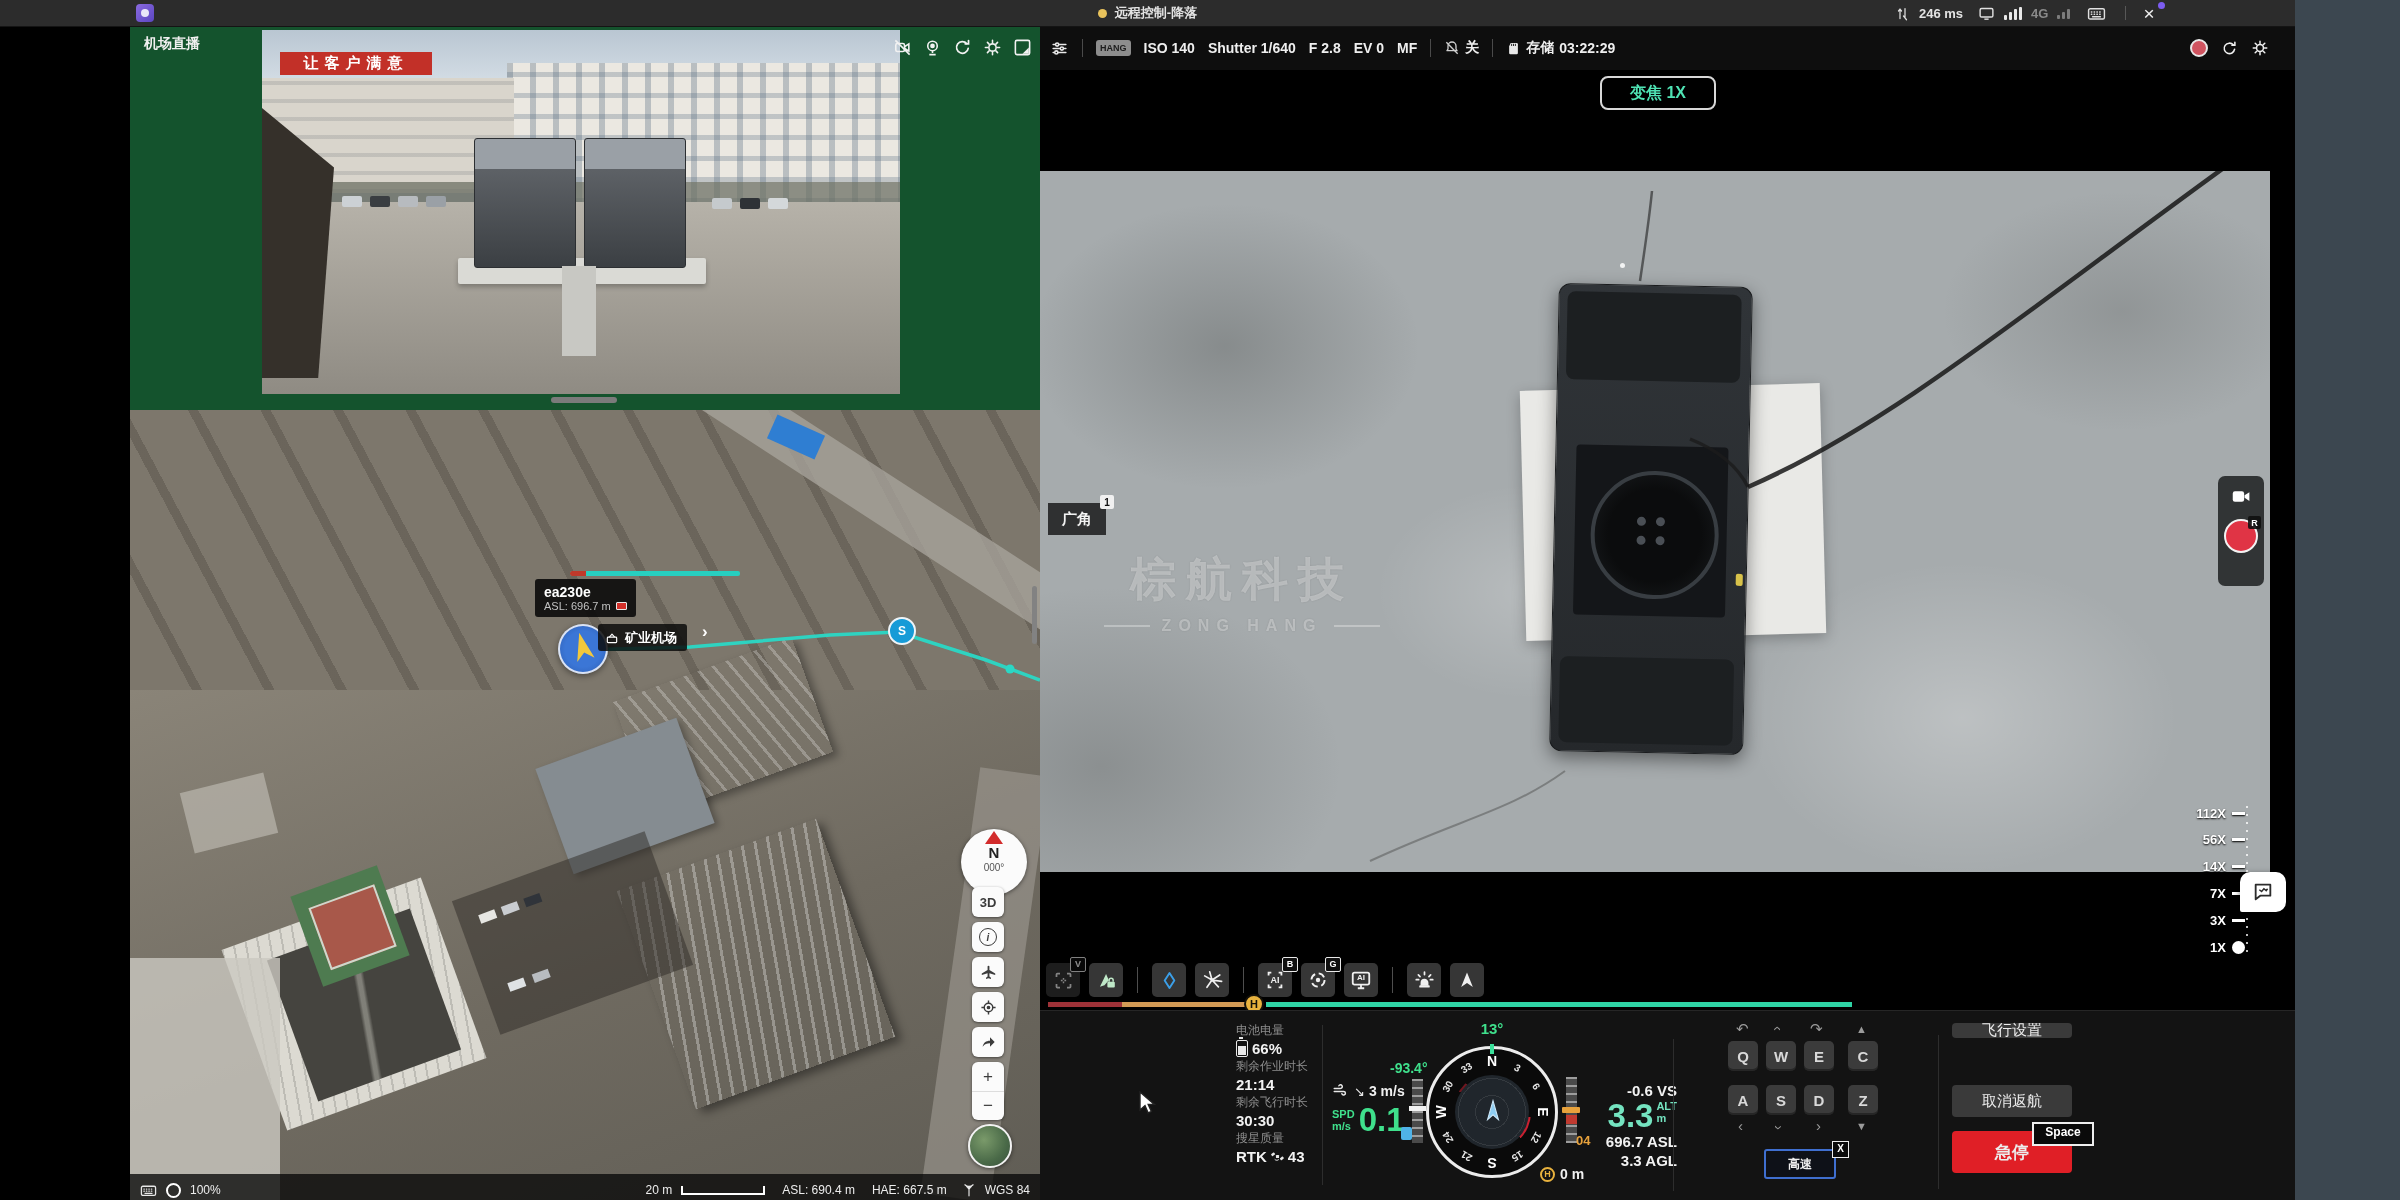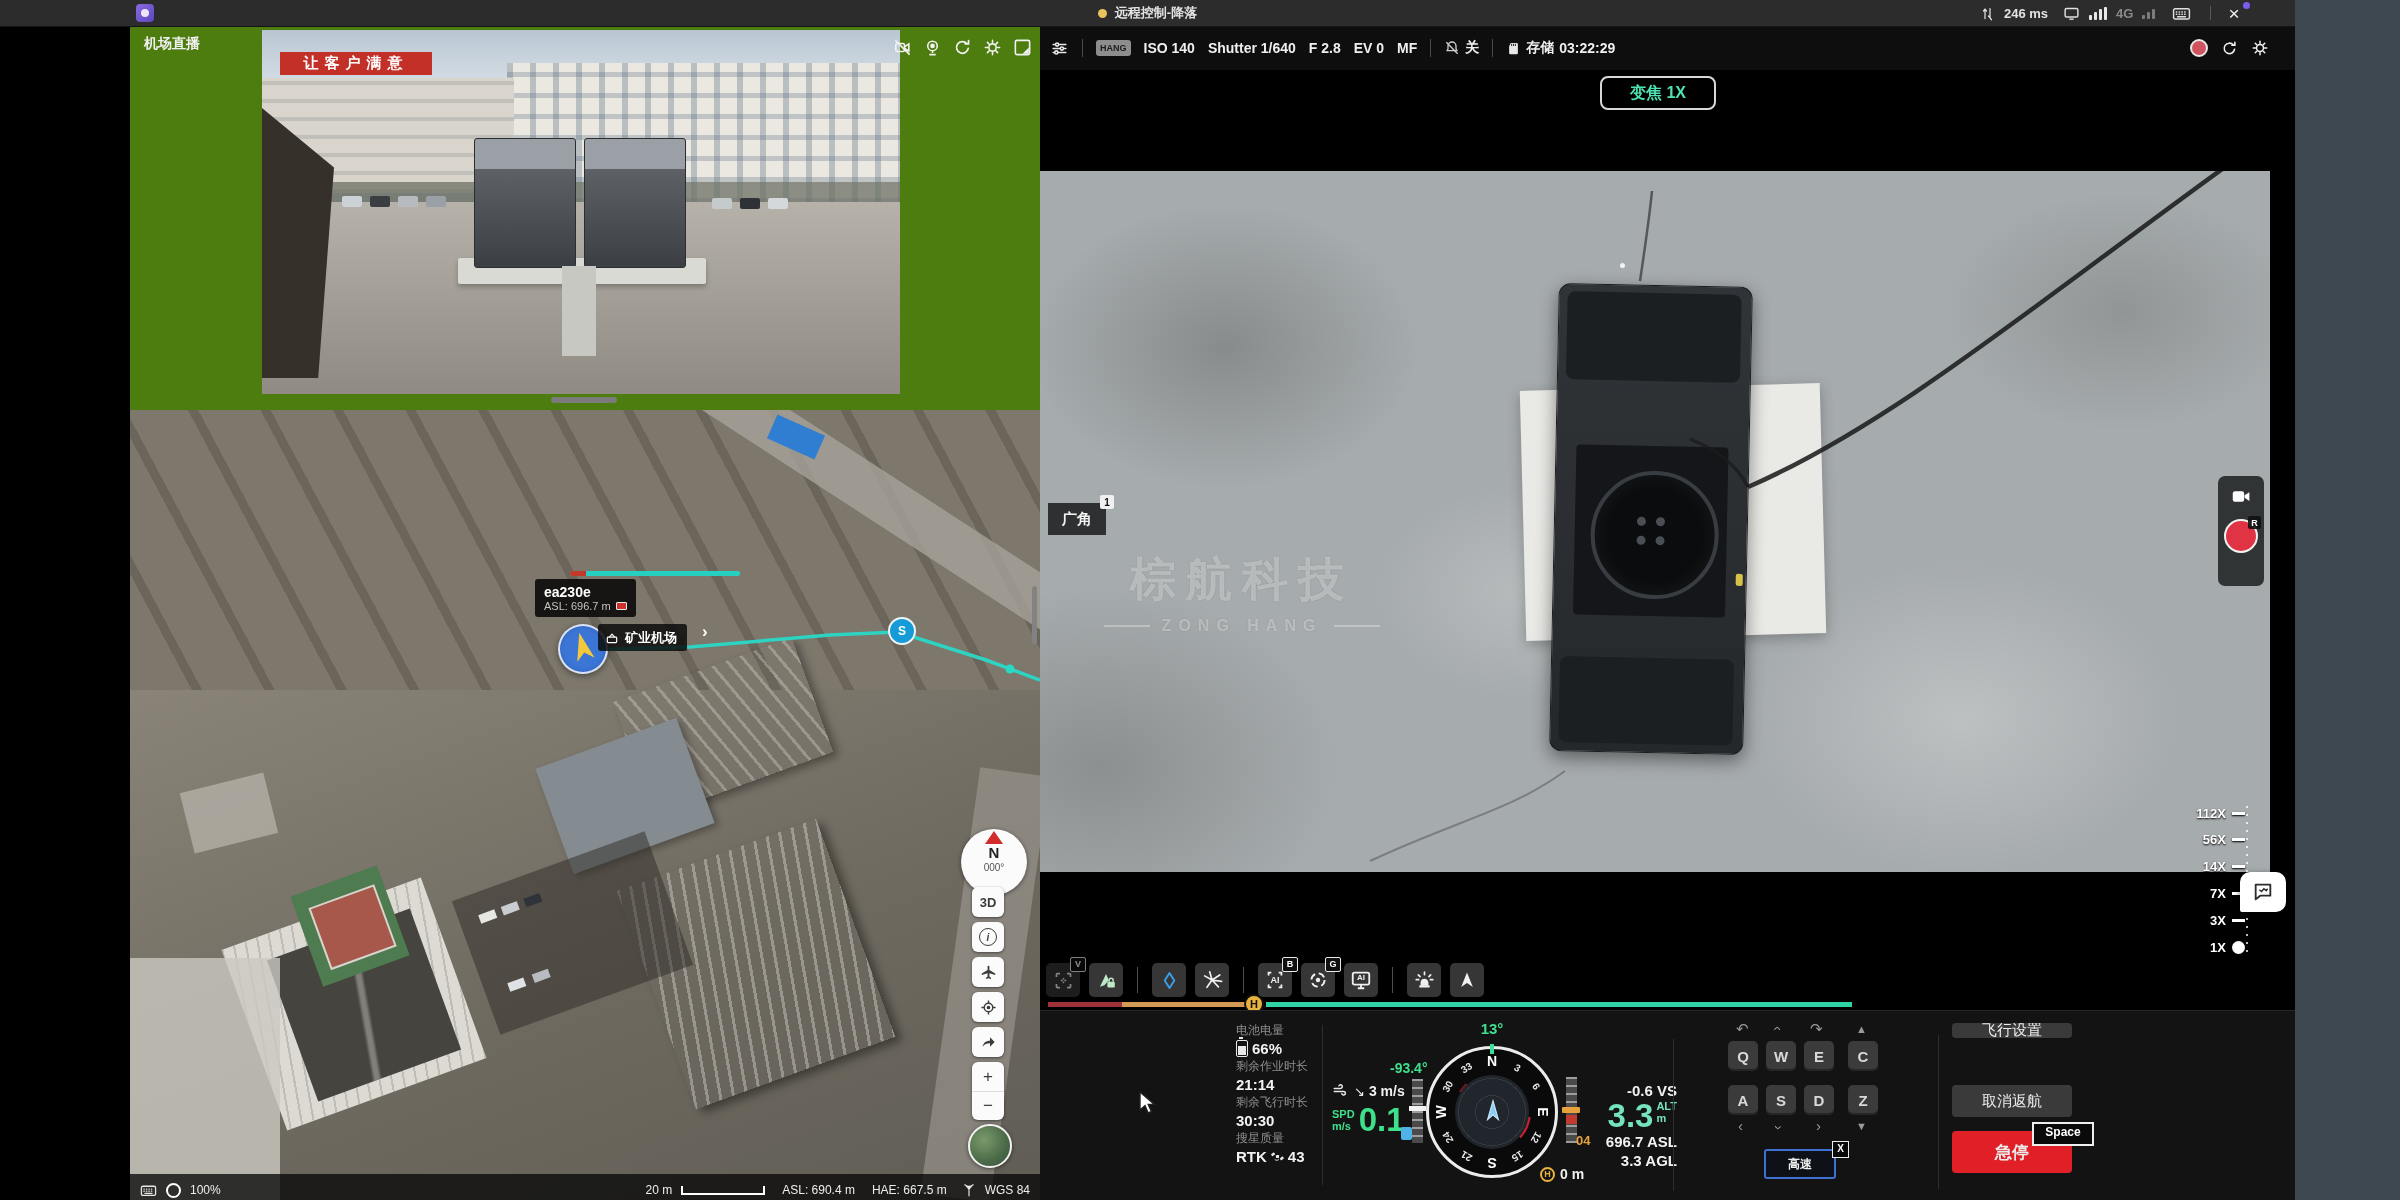--- a/index.html
+++ b/index.html
@@ -6,21 +6,21 @@
   #stage{position:relative;width:2400px;height:1200px;overflow:hidden;background:#000;
     font-family:"Liberation Sans","DejaVu Sans",sans-serif;color:#e8e8e8;}
   .a{position:absolute;}
   .row{display:flex;align-items:center;}
   svg.i{display:block;}
   
   #topbar{left:0;top:0;width:2295px;height:26px;background:#2c2c2c;border-bottom:1px solid #141414;z-index:60;}
   .tb-txt{font-size:13px;color:#e3e3e3;}
   .dim{color:#8a8a8a;}
   
-  #live{left:130px;top:26px;width:910px;height:384px;background:#4d7c0f;}
+  #live{left:130px;top:26px;width:910px;height:384px;background:#14532d;}
   #live-video{left:132px;top:4px;width:638px;height:364px;overflow:hidden;background:#9aa4ac;}
   
   #map{left:130px;top:410px;width:910px;height:790px;background:#7d776c;overflow:hidden;}
   .mapbtn{left:842px;width:32px;height:30px;background:#fbfbfb;border-radius:6px;color:#3c3c3c;
     display:flex;align-items:center;justify-content:center;font-size:13px;font-weight:bold;
     box-shadow:0 1px 3px rgba(0,0,0,.5);}
   
   #campanel{left:1040px;top:26px;width:1255px;height:1174px;background:#000;}
   #cambar{left:0;top:0;width:1255px;height:44px;background:#0e0e0e;}
   .cb-txt{font-size:14px;font-weight:bold;color:#efefef;white-space:nowrap;}
@@ -181,21 +181,21 @@
 <div id="stage">
 
   <header id="topbar" class="a">
     <div class="a" style="left:136px;top:4px;width:18px;height:18px;border-radius:4px;background:linear-gradient(135deg,#8a6ae0,#5b46c0);">
       <div class="a" style="left:5px;top:5px;width:8px;height:8px;border-radius:50%;background:rgba(255,255,255,.85);"></div>
     </div>
     <div class="a row" style="left:0;top:0;width:2295px;height:26px;justify-content:center;gap:8px;">
       <span style="width:9px;height:9px;border-radius:50%;background:#e9c35c;display:inline-block;"></span>
       <span class="tb-txt" style="font-weight:bold;">远程控制-降落</span>
     </div>
-    <div class="a row" style="left:1980px;top:0;height:26px;gap:9px;">
+    <div class="a row" style="left:1895px;top:0;height:26px;gap:9px;">
       <svg class="i" width="15" height="15" viewBox="0 0 24 24" style="color:#e0e0e0">
           <use href="#d-updown"></use>
         </svg>
       <span class="tb-txt" style="font-weight:bold;">246 ms</span>
       <svg class="i" width="17" height="17" viewBox="0 0 24 24" style="color:#e0e0e0;margin-left:6px;">
           <use href="#d-monitor"></use>
         </svg>
       <span class="row" style="gap:2px;align-items:flex-end;height:13px;">
         <span style="width:3px;height:5px;background:#e8e8e8;border-radius:1px;"></span>
           <span style="width:3px;height:8px;background:#e8e8e8;border-radius:1px;"></span>

